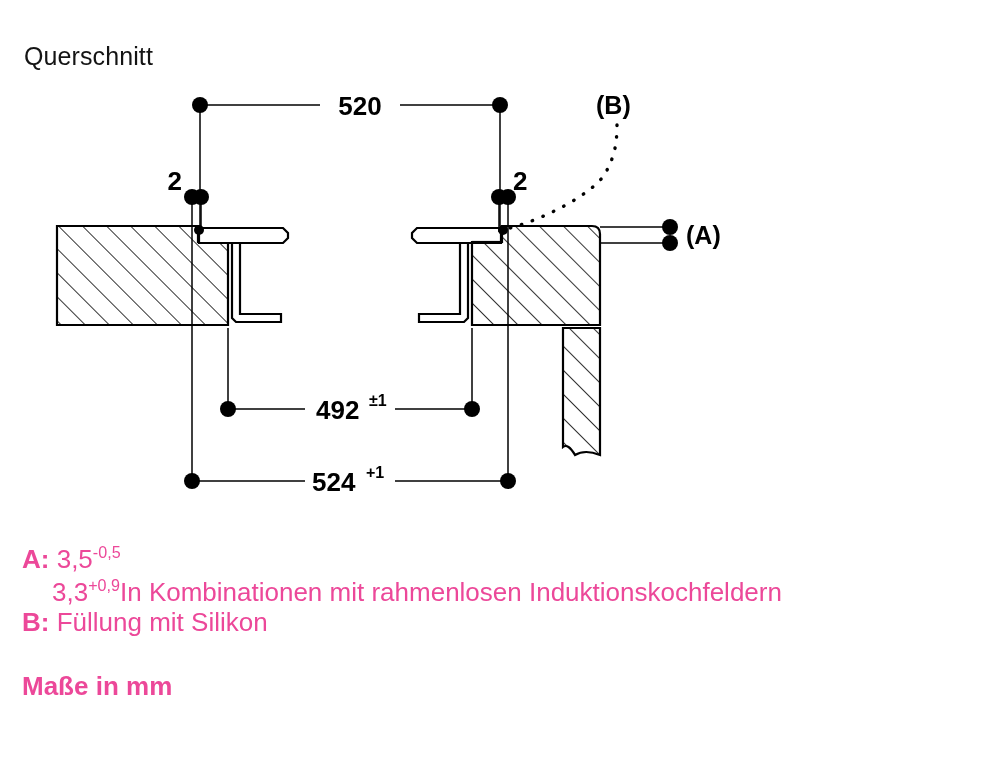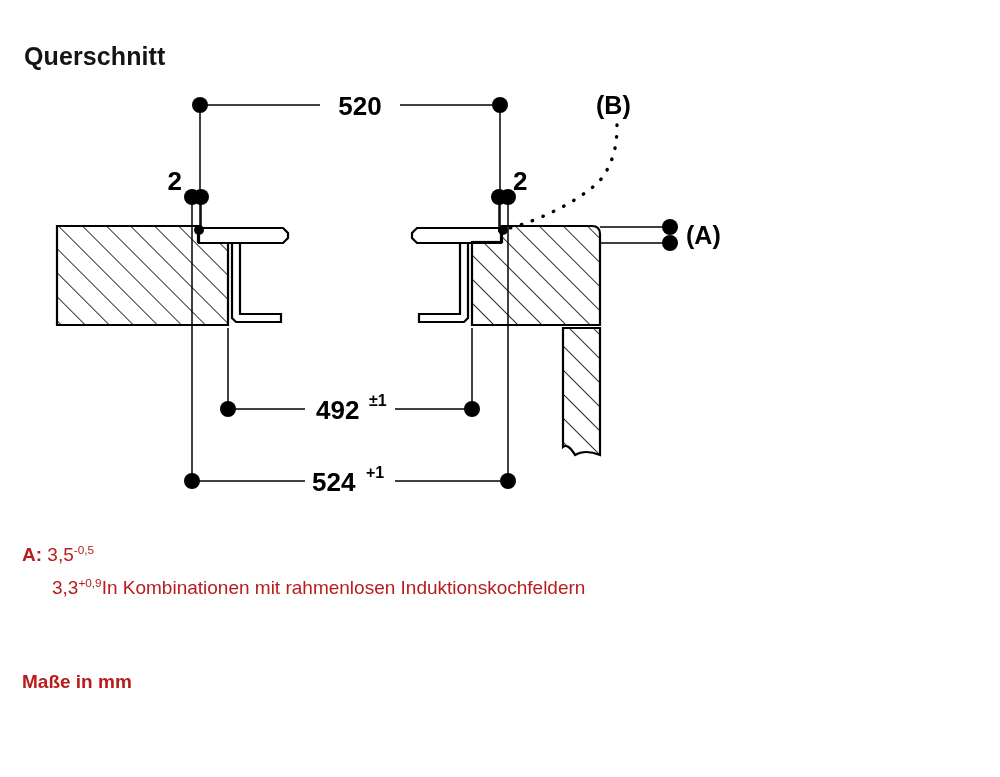--- a/index.html
+++ b/index.html
@@ -18,34 +18,34 @@
   #page {
     position: relative;
     width: 1000px;
     height: 777px;
   }
   #title {
     position: absolute;
     left: 24px;
     top: 42px;
     font-size: 25px;
-    font-weight: bold;
+    font-weight: normal;
     letter-spacing: 0.1px;
     color: #141414;
   }
   #drawing {
     position: absolute;
     left: 0;
     top: 0;
   }
   .legend {
     position: absolute;
     left: 22px;
-    font-size: 19px;
-    color: #b91c1c;
+    font-size: 26px;
+    color: #ec4899;
     white-space: nowrap;
     line-height: 1.1;
   }
   #legend-a { top: 545px; }
   #legend-a2 { top: 578px; left: 52px; }
   #legend-b { top: 608px; }
   #legend-units { top: 672px; font-weight: bold; }
   .lbl-bold {
     font-weight: bold;
   }
@@ -174,16 +174,20 @@
 
   </svg>
 
   <div class="legend" id="legend-a">
     <span class="lbl-bold">A:</span>
     <span>3,5</span><sup>-0,5</sup>
   </div>
 
   <div class="legend" id="legend-a2"><span>3,3</span><sup>+0,9</sup><span>In Kombinationen mit rahmenlosen Induktionskochfeldern</span></div>
 
+  <div class="legend" id="legend-b">
+    <span class="lbl-bold">B:</span>
+    <span>Füllung mit Silikon</span>
+  </div>
 
   <div class="legend" id="legend-units">Maße in mm</div>
 
 </div>
 
 </body></html>

